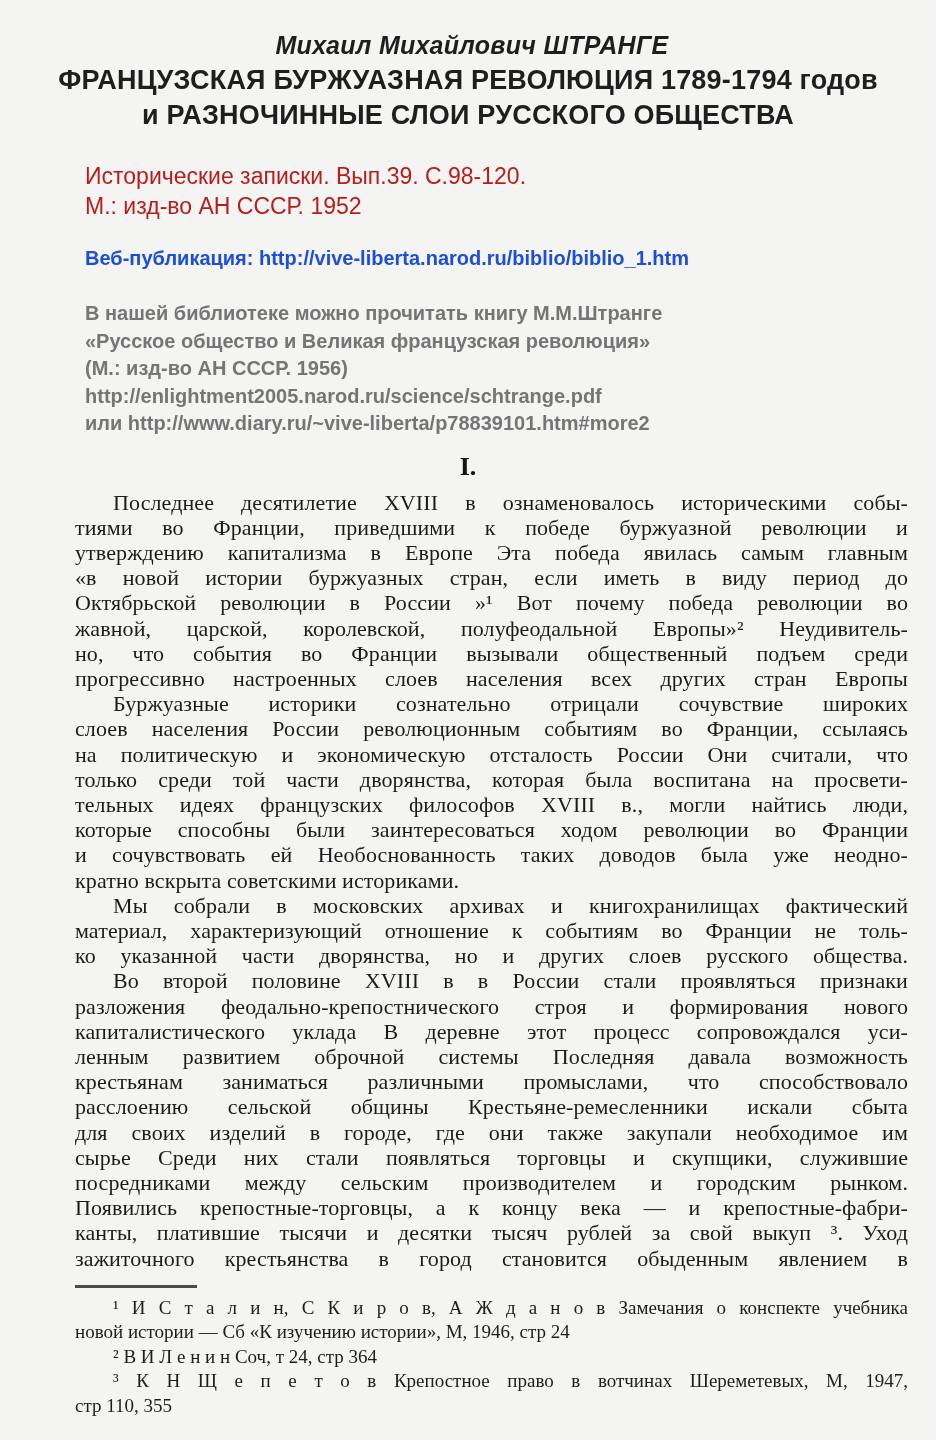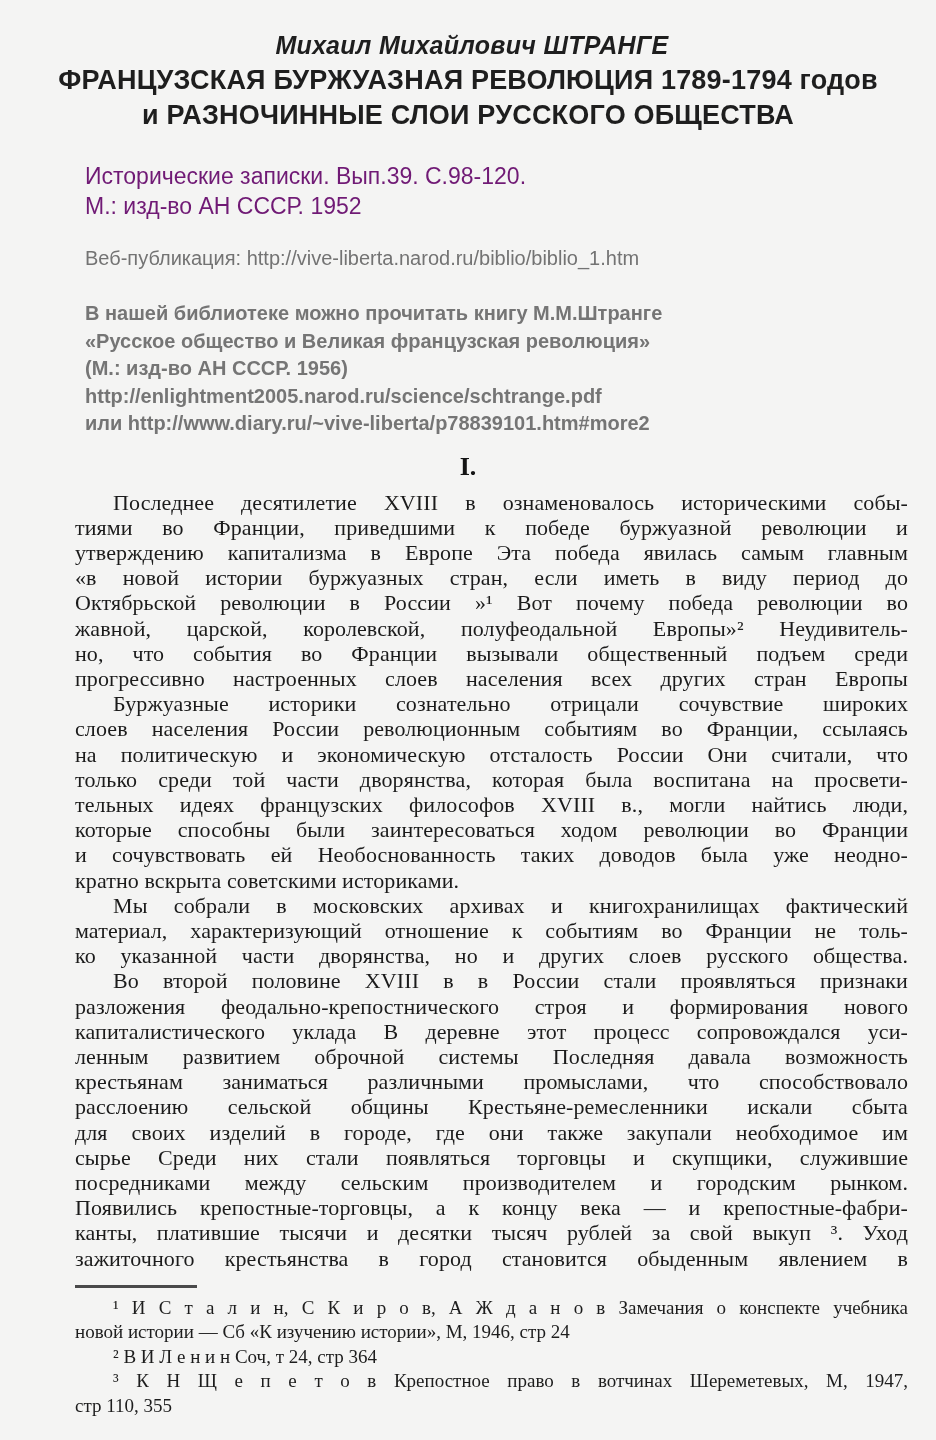--- a/index.html
+++ b/index.html
@@ -29,28 +29,28 @@
     font-size: 27px;
     line-height: 35px;
     margin-top: 3px;
     letter-spacing: 0.2px;
   }
   .source {
     margin: 28px 0 0 85px;
     text-align: left;
     font-size: 23px;
     line-height: 30px;
-    color: #701a75;
+    color: #b91c1c;
   }
   .webpub {
     margin: 26px 4px 0 85px;
     text-align: left;
     font-size: 20px;
-    font-weight: normal;
-    color: #737373;
+    font-weight: bold;
+    color: #1d4ed8;
   }
   .library {
     margin: 30px 0 0 85px;
     text-align: left;
     font-size: 20px;
     line-height: 27.5px;
     font-weight: bold;
     color: #757575;
   }
   

